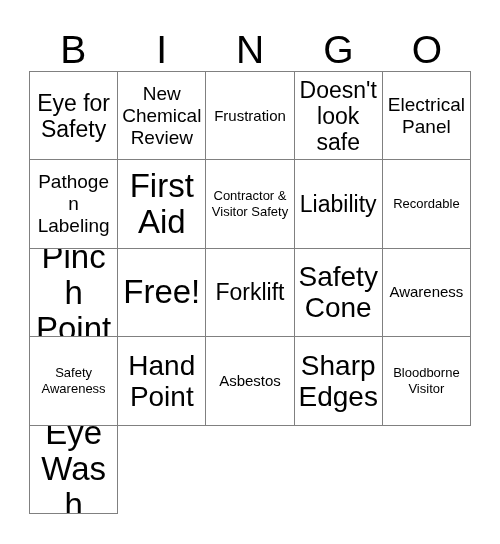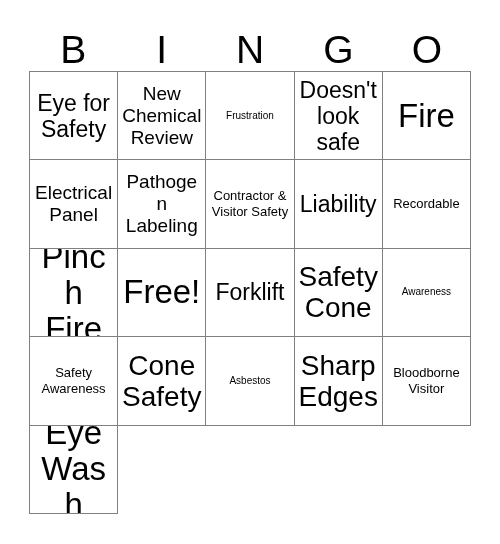--- a/index.html
+++ b/index.html
@@ -81,21 +81,21 @@
     font-weight: 400;
     word-wrap: break-word;
     overflow-wrap: break-word;
   }
 
   
   .ts-xxl .cell-text { font-size: 33px; line-height: 36px; }
   .ts-xl  .cell-text { font-size: 28px; line-height: 31px; }
   .ts-lg  .cell-text { font-size: 23px; line-height: 26px; }
   .ts-md  .cell-text { font-size: 19px; line-height: 22px; }
-  .ts-sm  .cell-text { font-size: 10px; line-height: 18px; }
+  .ts-sm  .cell-text { font-size: 15px; line-height: 18px; }
   .ts-xs  .cell-text { font-size: 13px; line-height: 16px; }
   .ts-xxs .cell-text { font-size: 12px; line-height: 14.5px; }
 </style>
 </head>
 <body>
 
 <div id="card-root">
 
   <div id="bingo-header">
       <div class="header-letter">B</div>
@@ -111,58 +111,58 @@
       </div>
       <div class="bingo-cell ts-md">
         <span class="cell-text">New Chemical Review</span>
       </div>
       <div class="bingo-cell ts-sm">
         <span class="cell-text">Frustration</span>
       </div>
       <div class="bingo-cell ts-lg">
         <span class="cell-text">Doesn't look safe</span>
       </div>
-      <div class="bingo-cell ts-xxl">
-        <span class="cell-text">Fire</span>
-      </div>
       <div class="bingo-cell ts-md">
         <span class="cell-text">Electrical Panel</span>
       </div>
       <div class="bingo-cell ts-md">
         <span class="cell-text">Pathogen Labeling</span>
+      </div>
+      <div class="bingo-cell ts-xxl">
+        <span class="cell-text">First Aid</span>
       </div>
       <div class="bingo-cell ts-xs">
         <span class="cell-text">Contractor &amp; Visitor Safety</span>
       </div>
       <div class="bingo-cell ts-lg">
         <span class="cell-text">Liability</span>
       </div>
       <div class="bingo-cell ts-xs">
         <span class="cell-text">Recordable</span>
       </div>
       <div class="bingo-cell ts-xxl">
-        <span class="cell-text">Pinch Fire</span>
+        <span class="cell-text">Pinch Point</span>
       </div>
       <div class="bingo-cell ts-xxl">
         <span class="cell-text">Free!</span>
       </div>
       <div class="bingo-cell ts-lg">
         <span class="cell-text">Forklift</span>
       </div>
       <div class="bingo-cell ts-xl">
         <span class="cell-text">Safety Cone</span>
       </div>
       <div class="bingo-cell ts-sm">
         <span class="cell-text">Awareness</span>
       </div>
       <div class="bingo-cell ts-xs">
         <span class="cell-text">Safety Awareness</span>
       </div>
       <div class="bingo-cell ts-xl">
-        <span class="cell-text">Cone Safety</span>
+        <span class="cell-text">Hand Point</span>
       </div>
       <div class="bingo-cell ts-sm">
         <span class="cell-text">Asbestos</span>
       </div>
       <div class="bingo-cell ts-xl">
         <span class="cell-text">Sharp Edges</span>
       </div>
       <div class="bingo-cell ts-xs">
         <span class="cell-text">Bloodborne Visitor</span>
       </div>

